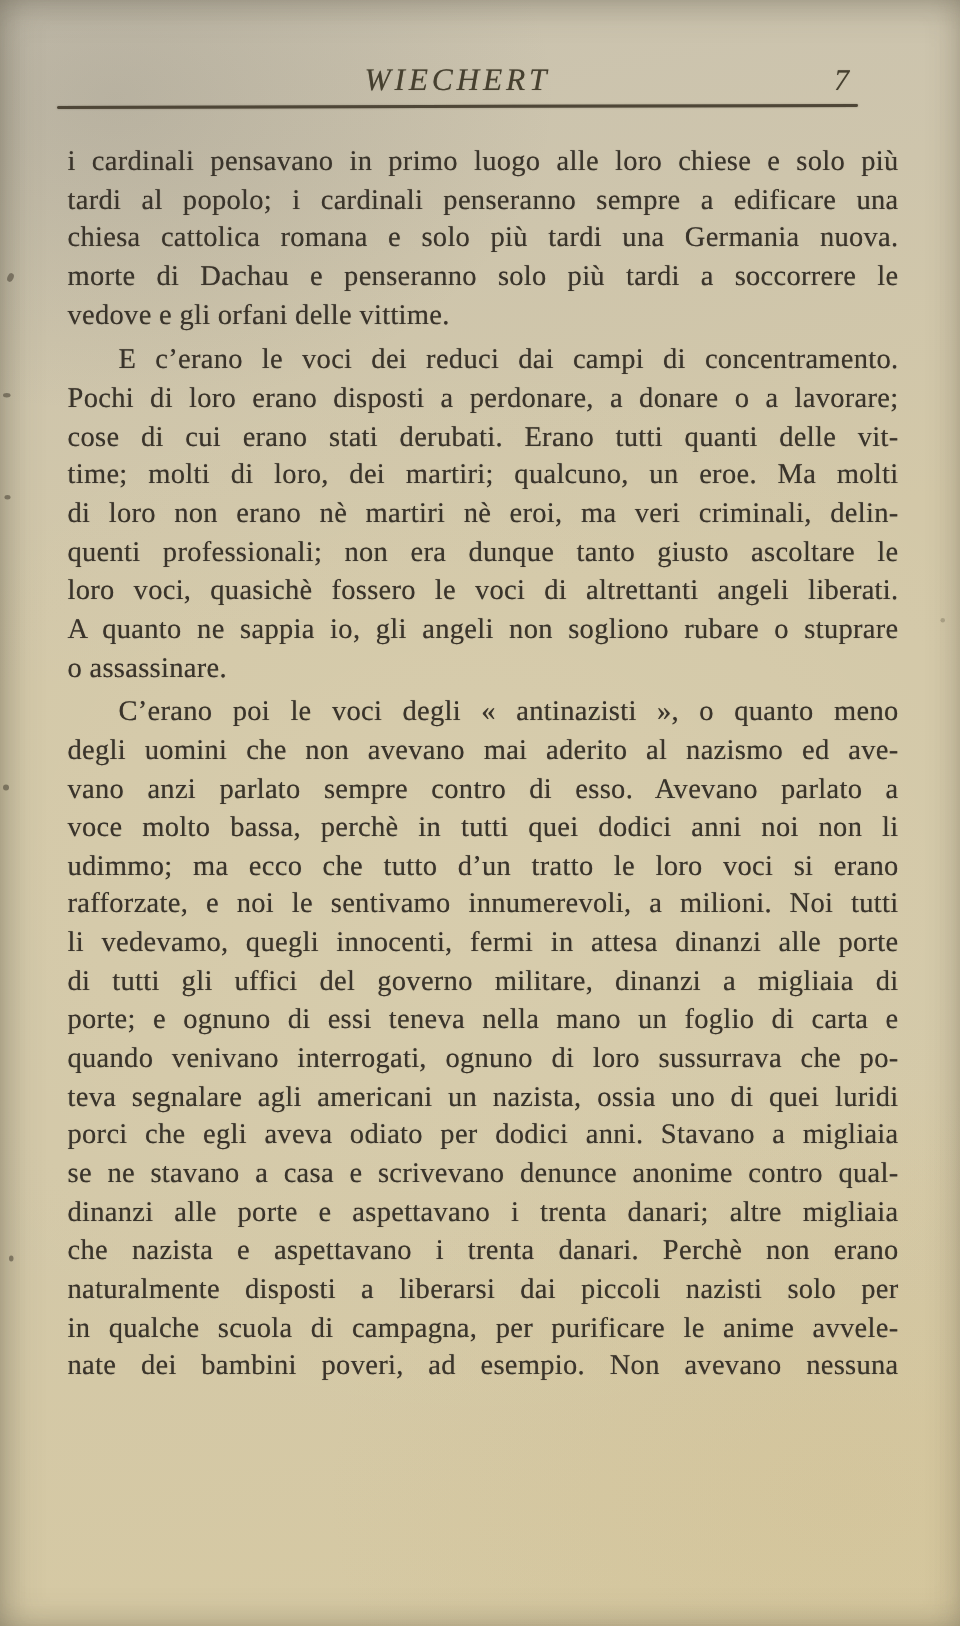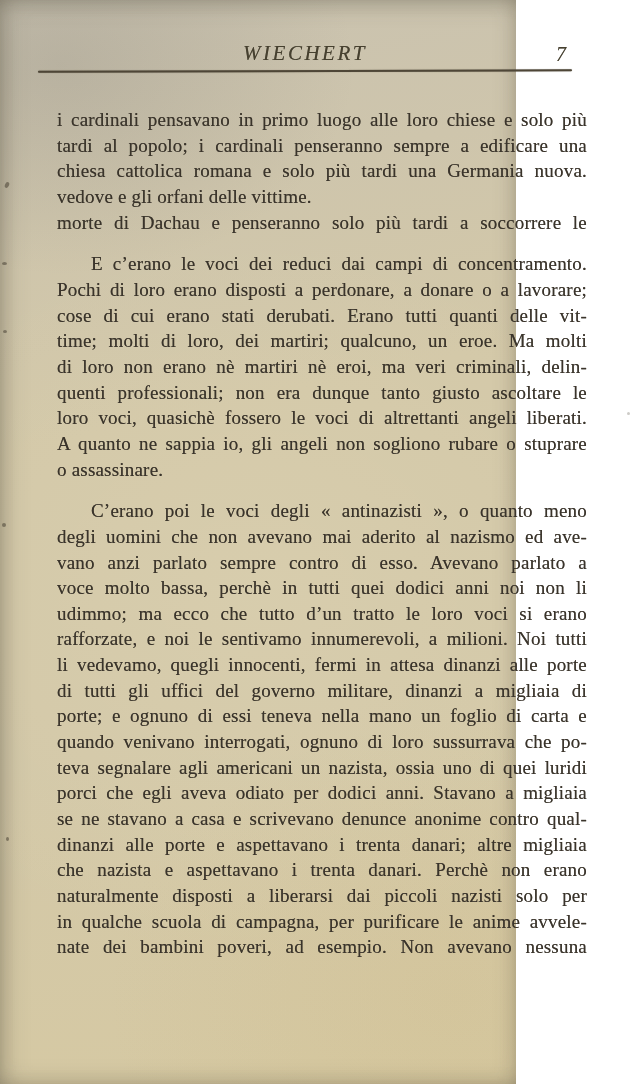--- a/index.html
+++ b/index.html
@@ -5,21 +5,21 @@
   html, body {
     margin: 0;
     padding: 0;
     width: 640px;
     height: 1084px;
     overflow: hidden;
     font-family: "Liberation Serif", "DejaVu Serif", serif;
   }
   .page {
     position: relative;
-    width: 516px;
+    width: 640px;
     height: 1084px;
     background:
       radial-gradient(ellipse 420px 300px at 12% 6%, rgba(118,115,108,0.22), rgba(118,115,108,0) 70%),
       radial-gradient(ellipse 500px 400px at 88% 92%, rgba(196,164,92,0.10), rgba(196,164,92,0) 70%),
       radial-gradient(ellipse 600px 500px at 50% 55%, rgba(255,246,214,0.10), rgba(255,246,214,0) 75%),
       linear-gradient(168deg, var(--paper-top) 0%, var(--paper) 38%, var(--paper) 65%, var(--paper-bottom) 100%);
     box-shadow:
       inset 14px 0 28px -14px rgba(92,86,70,0.45),
       inset -10px 0 24px -12px rgba(92,86,70,0.30),
       inset 0 12px 26px -12px rgba(92,86,70,0.38),
@@ -59,21 +59,21 @@
     transform: rotate(-0.15deg);
     border-radius: 1px;
     box-shadow: 0 0 1px rgba(70,63,50,0.5);
   }
   .text-block {
     position: absolute;
     left: 41px;
     top: 91px;
     width: 562px;
   }
-  .paragraph { margin: 16px; }
+  .paragraph { margin: 4px; }
   .line {
     font-size: 19px;
     line-height: 25.65px;
     letter-spacing: 0.2px;
     text-align: justify;
     text-align-last: justify;
     white-space: normal;
     color: var(--ink);
     text-shadow: 0 0 0.5px rgba(58,52,43,0.65);
   }
@@ -99,22 +99,22 @@
     <div class="running-title">WIECHERT</div>
     <div class="page-number">7</div>
     <div class="header-rule"></div>
   </header>
 
   <main class="text-block">
       <div class="paragraph">
         <div class="line">i cardinali pensavano in primo luogo alle loro chiese e solo più</div>
         <div class="line">tardi al popolo; i cardinali penseranno sempre a edificare una</div>
         <div class="line">chiesa cattolica romana e solo più tardi una Germania nuova.</div>
+        <div class="line">morte di Dachau e penseranno solo più tardi a soccorrere le</div>
         <div class="line para-end">vedove e gli orfani delle vittime.</div>
-        <div class="line">morte di Dachau e penseranno solo più tardi a soccorrere le</div>
       </div>
       <div class="paragraph">
         <div class="line indent">E c’erano le voci dei reduci dai campi di concentramento.</div>
         <div class="line">Pochi di loro erano disposti a perdonare, a donare o a lavorare;</div>
         <div class="line">cose di cui erano stati derubati. Erano tutti quanti delle vit-</div>
         <div class="line">time; molti di loro, dei martiri; qualcuno, un eroe. Ma molti</div>
         <div class="line">di loro non erano nè martiri nè eroi, ma veri criminali, delin-</div>
         <div class="line">quenti professionali; non era dunque tanto giusto ascoltare le</div>
         <div class="line">loro voci, quasichè fossero le voci di altrettanti angeli liberati.</div>
         <div class="line">A quanto ne sappia io, gli angeli non sogliono rubare o stuprare</div>

